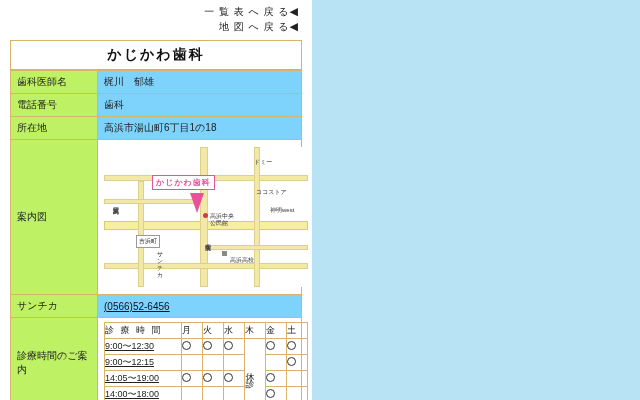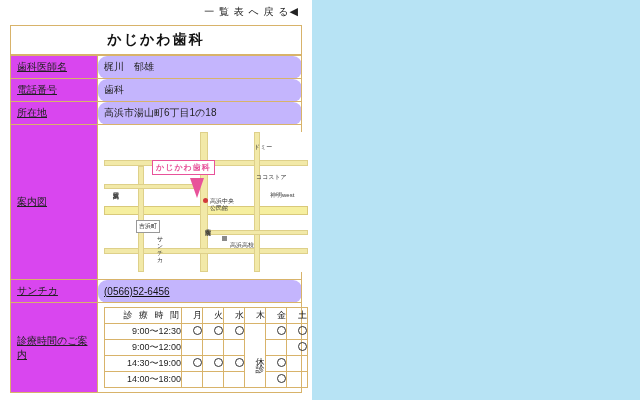--- a/index.html
+++ b/index.html
@@ -56,28 +56,26 @@
   table.main > tbody > tr > th,
   table.main > tbody > tr > td {
     border: 1px solid #d8b36a;
     font-weight: normal;
     font-size: 10px;
     padding: 4px 6px;
     vertical-align: middle;
     text-align: left;
   }
   table.main > tbody > tr > th {
-    background: #d946ef;
+    background: #bef264;
     width: 74px;
     color: #222;
-    text-decoration: underline;
   }
   td.val {
-    background: #c4b5fd;
-    border-radius: 9px;
+    background: #7dd3fc;
   }
   
   td.mapcell {
     background: #ffffff;
     padding: 4px;
     height: 146px;
   }
   .mapwrap {
     position: relative;
     width: 204px;
@@ -162,32 +160,33 @@
   table.hours {
     border-collapse: collapse;
     width: 196px;
     margin: 0 auto;
     table-layout: fixed;
   }
   table.hours th, table.hours td {
     border: 1px solid #d8b36a;
     font-size: 9px;
     font-weight: normal;
-    text-align: right;
+    text-align: left;
     height: 15px;
     padding: 0;
     color: #222;
   }
   table.hours th.timehead {
     width: 76px;
     letter-spacing: 2px;
   }
   table.hours .dayhead { width: 20px; }
   table.hours td.time {
     letter-spacing: 0px;
+    text-decoration: underline;
   }
   .circ {
     display: inline-block;
     width: 7px;
     height: 7px;
     border: 1px solid #333;
     border-radius: 50%;
   }
   .vtext {
     writing-mode: vertical-rl;
@@ -198,20 +197,23 @@
   }
 </style>
 </head>
 <body>
 
 <div class="page">
 
   <div class="toplinks">
     <div>
       <span class="backlink">一 覧 表 へ 戻 る</span><span class="mark">◀</span>
+    </div>
+    <div>
+      <span class="backlink">地 図 へ 戻 る</span><span class="mark">◀</span>
     </div>
   </div>
 
   <div class="titlebar">かじかわ歯科</div>
 
   <table class="main">
     <tbody>
       <tr>
         <th>歯科医師名</th>
         <td class="val">梶川　郁雄</td>
@@ -276,29 +278,29 @@
               <tr>
                 <td class="time">9:00〜12:30</td>
                 <td><span class="circ"></span></td>
                 <td><span class="circ"></span></td>
                 <td><span class="circ"></span></td>
                 <td rowspan="4"><span class="vtext">休 診</span></td>
                 <td><span class="circ"></span></td>
                 <td><span class="circ"></span></td>
               </tr>
               <tr>
-                <td class="time">9:00〜12:00</td>
-                <td></td>
-                <td></td>
-                <td></td>
-                <td></td>
-                <td><span class="circ"></span></td>
-              </tr>
-              <tr>
-                <td class="time">14:30〜19:00</td>
+                <td class="time">9:00〜12:15</td>
+                <td></td>
+                <td></td>
+                <td></td>
+                <td></td>
+                <td><span class="circ"></span></td>
+              </tr>
+              <tr>
+                <td class="time">14:05〜19:00</td>
                 <td><span class="circ"></span></td>
                 <td><span class="circ"></span></td>
                 <td><span class="circ"></span></td>
                 <td><span class="circ"></span></td>
                 <td></td>
               </tr>
               <tr>
                 <td class="time">14:00〜18:00</td>
                 <td></td>
                 <td></td>

